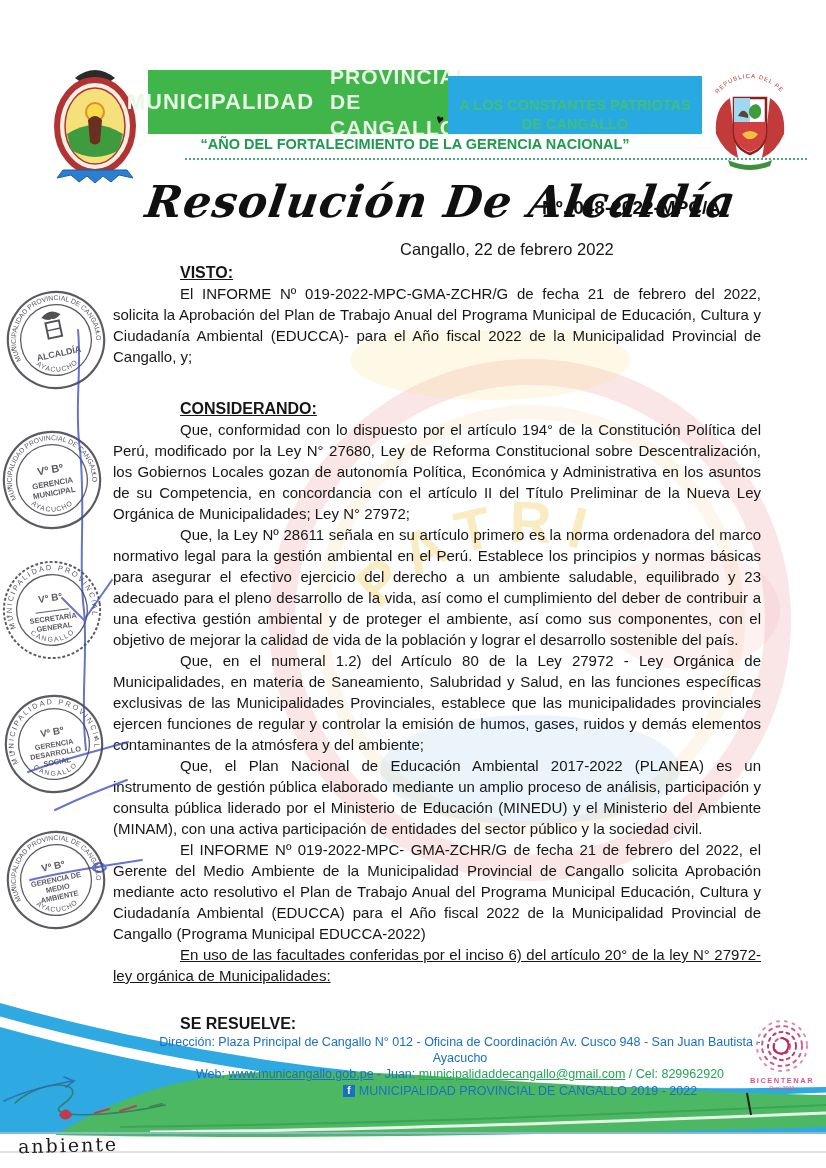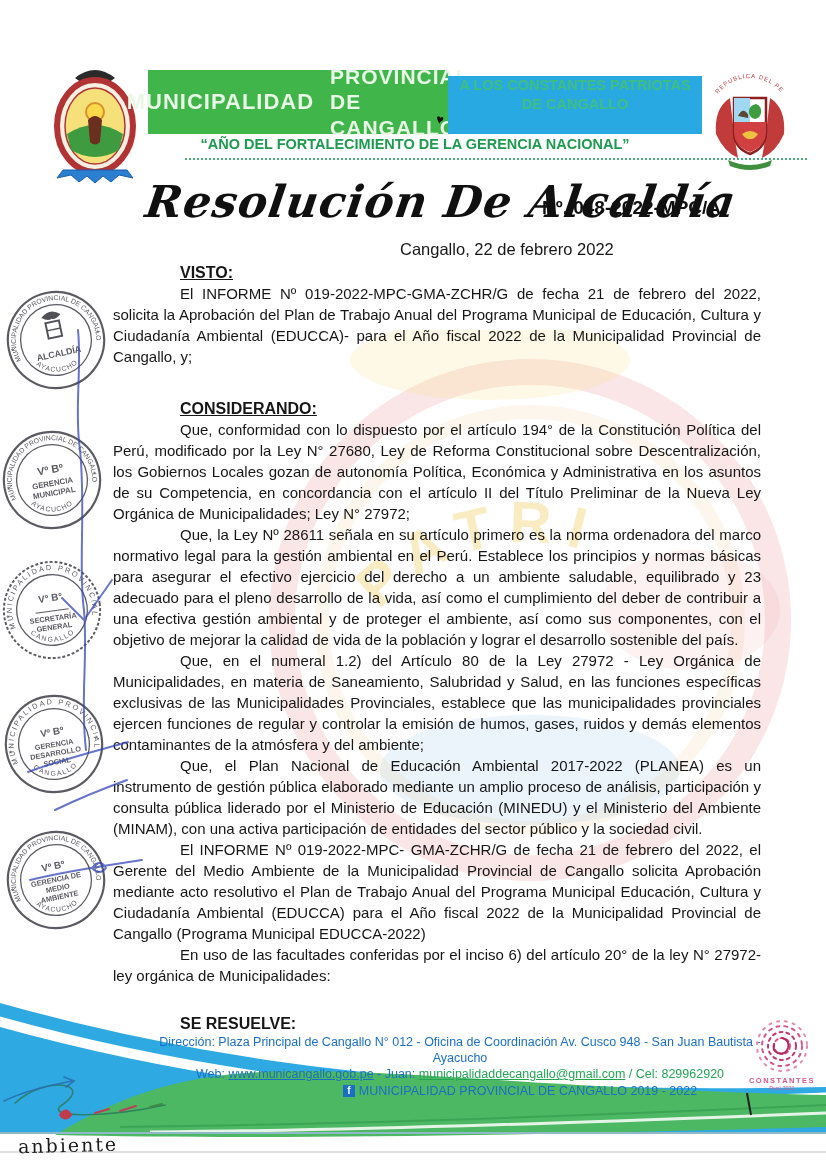--- a/index.html
+++ b/index.html
@@ -6,40 +6,40 @@
   #page{position:relative;width:826px;height:1168px;background:#ffffff;overflow:hidden;
         font-family:"Liberation Sans",sans-serif;color:#1b1b1b;}
   .abs{position:absolute;}
   
   .green-box{left:148px;top:70px;width:300px;height:64px;background:#3fb54a;
              display:flex;flex-direction:row;justify-content:center;align-items:center;}
   .green-box .l1,.green-box .l2{color:#e9f7e6;font-weight:bold;letter-spacing:1px;line-height:1.2;}
   .green-box .l1{font-size:22px;}
   .green-box .l2{font-size:21px;padding-left:16px;}
   .blue-box{left:448px;top:76px;width:254px;height:58px;background:#29a9e1;
-            display:flex;flex-direction:column;justify-content:flex-start;align-items:center;}
+            display:flex;flex-direction:column;justify-content:flex-end;align-items:center;}
   .blue-box div{color:#3fbf7f;font-weight:bold;font-size:14.5px;line-height:1.3;}
   .slogan{left:150px;top:136px;width:530px;text-align:center;color:#1d9b4e;
           font-weight:bold;font-size:14.5px;}
   .dotline{left:185px;top:158px;width:622px;border-top:2px dotted #49a97a;height:0;}
   .heartdot{left:436px;top:112px;font-size:13px;color:#111;transform:rotate(12deg);}
   
   .res-title{left:146px;top:176px;font-family:"DejaVu Serif",serif;font-style:italic;
              font-weight:bold;font-size:44px;color:#101010;transform:skewX(-8deg);
              letter-spacing:1px;white-space:nowrap;}
   .res-num{left:542px;top:197px;font-size:19px;font-weight:bold;color:#101010;white-space:nowrap;}
   .dateline{left:400px;top:240px;width:360px;text-align:left;font-size:16.5px;color:#161616;}
   
   .body-col{left:113px;top:262px;width:648px;font-size:15px;line-height:21px;
             text-align:justify;color:#161616;}
   .body-col p{margin:0;text-indent:67px;}
   .sec-label{font-weight:bold;font-size:16px;text-decoration:underline;margin:0 0 0 67px;}
   .sec-label.noline{text-decoration:none;}
   .mt3{margin-top:3px;} .mt5{margin-top:5px;} .mt9{margin-top:9px;}
-  .mt11{margin-top:11px;} .mt13{margin-top:27px;} .mt24{margin-top:31px;}
+  .mt11{margin-top:11px;text-decoration:underline;} .mt13{margin-top:27px;} .mt24{margin-top:31px;}
   
   .stamp{position:absolute;opacity:.88;}
   .stamp text{fill:#44444c;font-family:"Liberation Sans",sans-serif;}
   
   .footer-text{left:150px;top:1034px;width:620px;text-align:center;font-size:12.5px;
                line-height:16px;color:#1a6fc4;z-index:5;}
   .footer-text a{text-decoration:underline;cursor:pointer;}
   .link-blue{color:#1a6fc4;}
   .link-green{color:#23a455;}
   .fb-row{display:flex;justify-content:center;align-items:center;gap:4px;margin-top:1px;
@@ -257,20 +257,20 @@
   <div class="abs bicen">
     <svg width="62" height="56" viewBox="0 0 62 56">
       <g fill="none" stroke="#d4578c" stroke-width="2" stroke-linecap="round">
         <circle cx="31" cy="28" r="8" stroke-dasharray="3,3"></circle>
         <circle cx="31" cy="28" r="14" stroke-dasharray="3,4" stroke="#c13b6e"></circle>
         <circle cx="31" cy="28" r="20" stroke-dasharray="3,5" stroke="#d4578c"></circle>
         <circle cx="31" cy="28" r="25" stroke-dasharray="2,6" stroke="#e08aac"></circle>
         <path d="M31,20 q8,2 6,10 q-2,7 -10,5 q-6,-2 -4,-9" stroke="#b22a5e"></path>
       </g>
     </svg>
-    <div class="bicen-label">CONSTANTES</div>
+    <div class="bicen-label">BICENTENAR</div>
     <div class="bicen-sub">Perú 2021</div>
   </div>
 
   <div class="abs handwrite">anbiente</div>
   <div class="abs scanline"></div>
 
 </div>
 
 </body></html>

